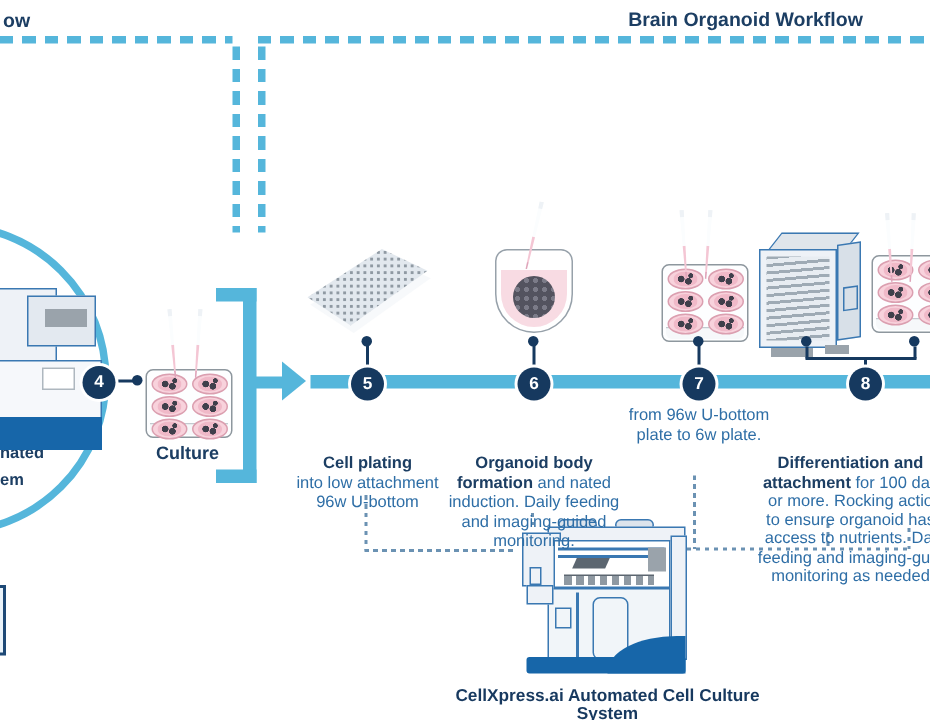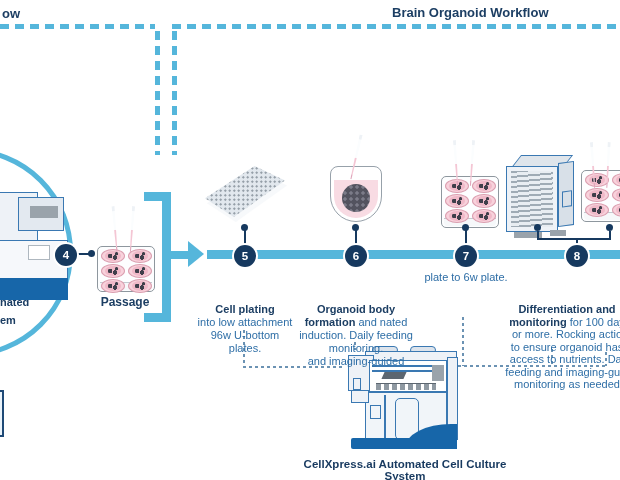--- a/index.html
+++ b/index.html
@@ -40,21 +40,21 @@
     filter:drop-shadow(0 0 0.6px #97a1aa);}
   .frag{position:absolute;font-weight:bold;font-size:11px;color:#1c3e63;}
   .caption{position:absolute;font-weight:bold;font-size:11.5px;color:#17395f;text-align:center;}
 </style>
 </head>
 <body>
 
 <div id="canvas">
 
   <div class="titles" style="left:2px;top:6px;">ow</div>
-  <div class="titles" style="left:392px;top:5px;width:210px;text-align:left;">Brain Organoid Workflow</div>
+  <div class="titles" style="left:392px;top:5px;width:210px;text-align:center;">Brain Organoid Workflow</div>
 
   <div class="hdash" style="left:0;top:24px;width:155px;"></div>
   <div class="hdash" style="left:172px;top:24px;width:448px;"></div>
   <div class="vdash" style="left:155px;top:31px;height:124px;"></div>
   <div class="vdash" style="left:172px;top:31px;height:124px;"></div>
 
   <div class="circle"></div>
   <div class="abs" style="left:0;top:0;z-index:2;">
     <div class="mpart" style="left:-20px;top:192px;width:58px;height:62px;"></div>
     <div class="mpart" style="left:18px;top:197px;width:46px;height:34px;background:#e3e9f0;"></div>
@@ -75,21 +75,21 @@
   <div class="plate" style="left:97px;top:246px;width:56px;height:44px;">
     <div class="wellgrid">
         <span class="well"></span>
         <span class="well"></span>
         <span class="well"></span>
         <span class="well"></span>
         <span class="well"></span>
         <span class="well"></span>
       </div>
   </div>
-  <div class="titles" style="left:90px;top:295px;width:70px;text-align:center;font-size:12px;">Passage</div>
+  <div class="titles" style="left:90px;top:295px;width:70px;text-align:center;font-size:12px;">Culture</div>
 
   <div class="bar" style="left:162px;top:192px;width:9px;height:130px;"></div>
   <div class="bar" style="left:144px;top:192px;width:27px;height:9px;"></div>
   <div class="bar" style="left:144px;top:313px;width:27px;height:9px;"></div>
   <div class="bar" style="left:168px;top:251px;width:20px;height:8px;"></div>
   <div class="abs" style="left:188px;top:241px;width:0;height:0;border-top:13px solid transparent;border-bottom:13px solid transparent;border-left:16px solid #55b6db;"></div>
   <div class="bar" style="left:207px;top:250px;width:413px;height:9px;"></div>
 
   <div class="abs" style="left:205px;top:166px;width:84px;height:62px;z-index:2;">
     <div class="abs" style="left:2px;top:5px;width:80px;height:52px;background:#f7f9fb;
@@ -98,57 +98,57 @@
          background-image:radial-gradient(#8f99a2 0.9px,transparent 1.2px);background-size:4.5px 4.5px;
          clip-path:polygon(0% 62%,62% 0%,100% 28%,36% 98%);filter:drop-shadow(0 0 0.6px #7d8790);"></div>
   </div>
   <div class="dot" style="left:241px;top:224px;"></div>
   <div class="nline" style="left:244px;top:230px;width:2px;height:16px;"></div>
   <div class="badge" style="left:234px;top:245px;">5</div>
   <div class="step-text" style="left:185px;top:271px;">
     <div class="step-title">Cell plating</div>
     <div>into low attachment</div>
     <div>96w U-bottom</div>
-    <div>plates.</div>
   </div>
 
   <div class="pipette" style="left:352px;top:134px;transform:rotate(13deg);"></div>
   <div class="abs" style="left:330px;top:166px;width:52px;height:56px;background:#fff;border:1.5px solid #97a1aa;
        border-radius:8px 8px 26px 26px;box-sizing:border-box;z-index:2;">
     <div class="abs" style="left:3px;right:3px;top:13px;bottom:3px;background:#f8dbe3;border-radius:0 0 22px 22px;"></div>
     <div class="abs" style="left:11px;top:17px;width:28px;height:28px;border-radius:50%;background:#53535f;
          background-image:radial-gradient(circle,#7b7b88 1.5px,transparent 1.8px);background-size:6px 6px;"></div>
   </div>
   <div class="dot" style="left:352px;top:224px;"></div>
   <div class="nline" style="left:355px;top:230px;width:2px;height:16px;"></div>
   <div class="badge" style="left:345px;top:245px;">6</div>
   <div class="step-text" style="left:296px;top:271px;">
     <div class="step-title">Organoid body</div>
     <div><span class="bld">formation</span><span> and nated</span></div>
     <div>induction. Daily feeding</div>
+    <div>and imaging-guided</div>
     <div>monitoring.</div>
-    <div>and imaging-guided</div>
   </div>
 
   <div class="pipette" style="left:452px;top:140px;transform:rotate(-4deg);"></div>
   <div class="pipette" style="left:468px;top:140px;transform:rotate(4deg);"></div>
   <div class="plate" style="left:441px;top:176px;width:56px;height:50px;">
     <div class="wellgrid">
         <span class="well"></span>
         <span class="well"></span>
         <span class="well"></span>
         <span class="well"></span>
         <span class="well"></span>
         <span class="well"></span>
       </div>
   </div>
   <div class="dot" style="left:462px;top:224px;"></div>
   <div class="nline" style="left:465px;top:230px;width:2px;height:16px;"></div>
   <div class="badge" style="left:455px;top:245px;">7</div>
   <div class="step-text" style="left:406px;top:271px;">
+    <div>from 96w U-bottom</div>
     <div>plate to 6w plate.</div>
   </div>
 
   <div class="abs" style="left:506px;top:152px;width:70px;height:88px;z-index:2;">
     <div class="abs" style="left:10px;top:3px;width:52px;height:13px;background:#dfe5eb;border:1.5px solid #3a78b2;
          box-sizing:border-box;transform:skewX(-38deg);"></div>
     <div class="mpart" style="left:0;top:14px;width:52px;height:66px;">
       <div class="abs" style="left:4px;top:4px;right:4px;bottom:4px;
            background:repeating-linear-gradient(175deg,#9fabb5 0 2px,#e8edf2 2px 5px);"></div>
     </div>
@@ -172,21 +172,21 @@
   </div>
   <div class="dot" style="left:534px;top:224px;"></div>
   <div class="dot" style="left:606px;top:224px;"></div>
   <div class="nline" style="left:537px;top:231px;width:2px;height:8px;"></div>
   <div class="nline" style="left:609px;top:231px;width:2px;height:8px;"></div>
   <div class="nline" style="left:537px;top:238px;width:74px;height:2px;"></div>
   <div class="nline" style="left:576px;top:239px;width:2px;height:7px;"></div>
   <div class="badge" style="left:566px;top:245px;">8</div>
   <div class="step-text" style="left:487px;top:271px;width:160px;line-height:12.5px;">
     <div class="step-title">Differentiation and</div>
-    <div><span class="bld">monitoring</span><span> for 100 day</span></div>
+    <div><span class="bld">attachment</span><span> for 100 day</span></div>
     <div>or more. Rocking actio</div>
     <div>to ensure organoid has</div>
     <div>access to nutrients. Dai</div>
     <div>feeding and imaging-guid</div>
     <div>monitoring as needed</div>
   </div>
 
   <div class="tdv" style="left:243px;top:330px;height:37px;"></div>
   <div class="tdh" style="left:243px;top:366px;width:101px;"></div>
   <div class="tdv" style="left:354px;top:342px;height:8px;"></div>

